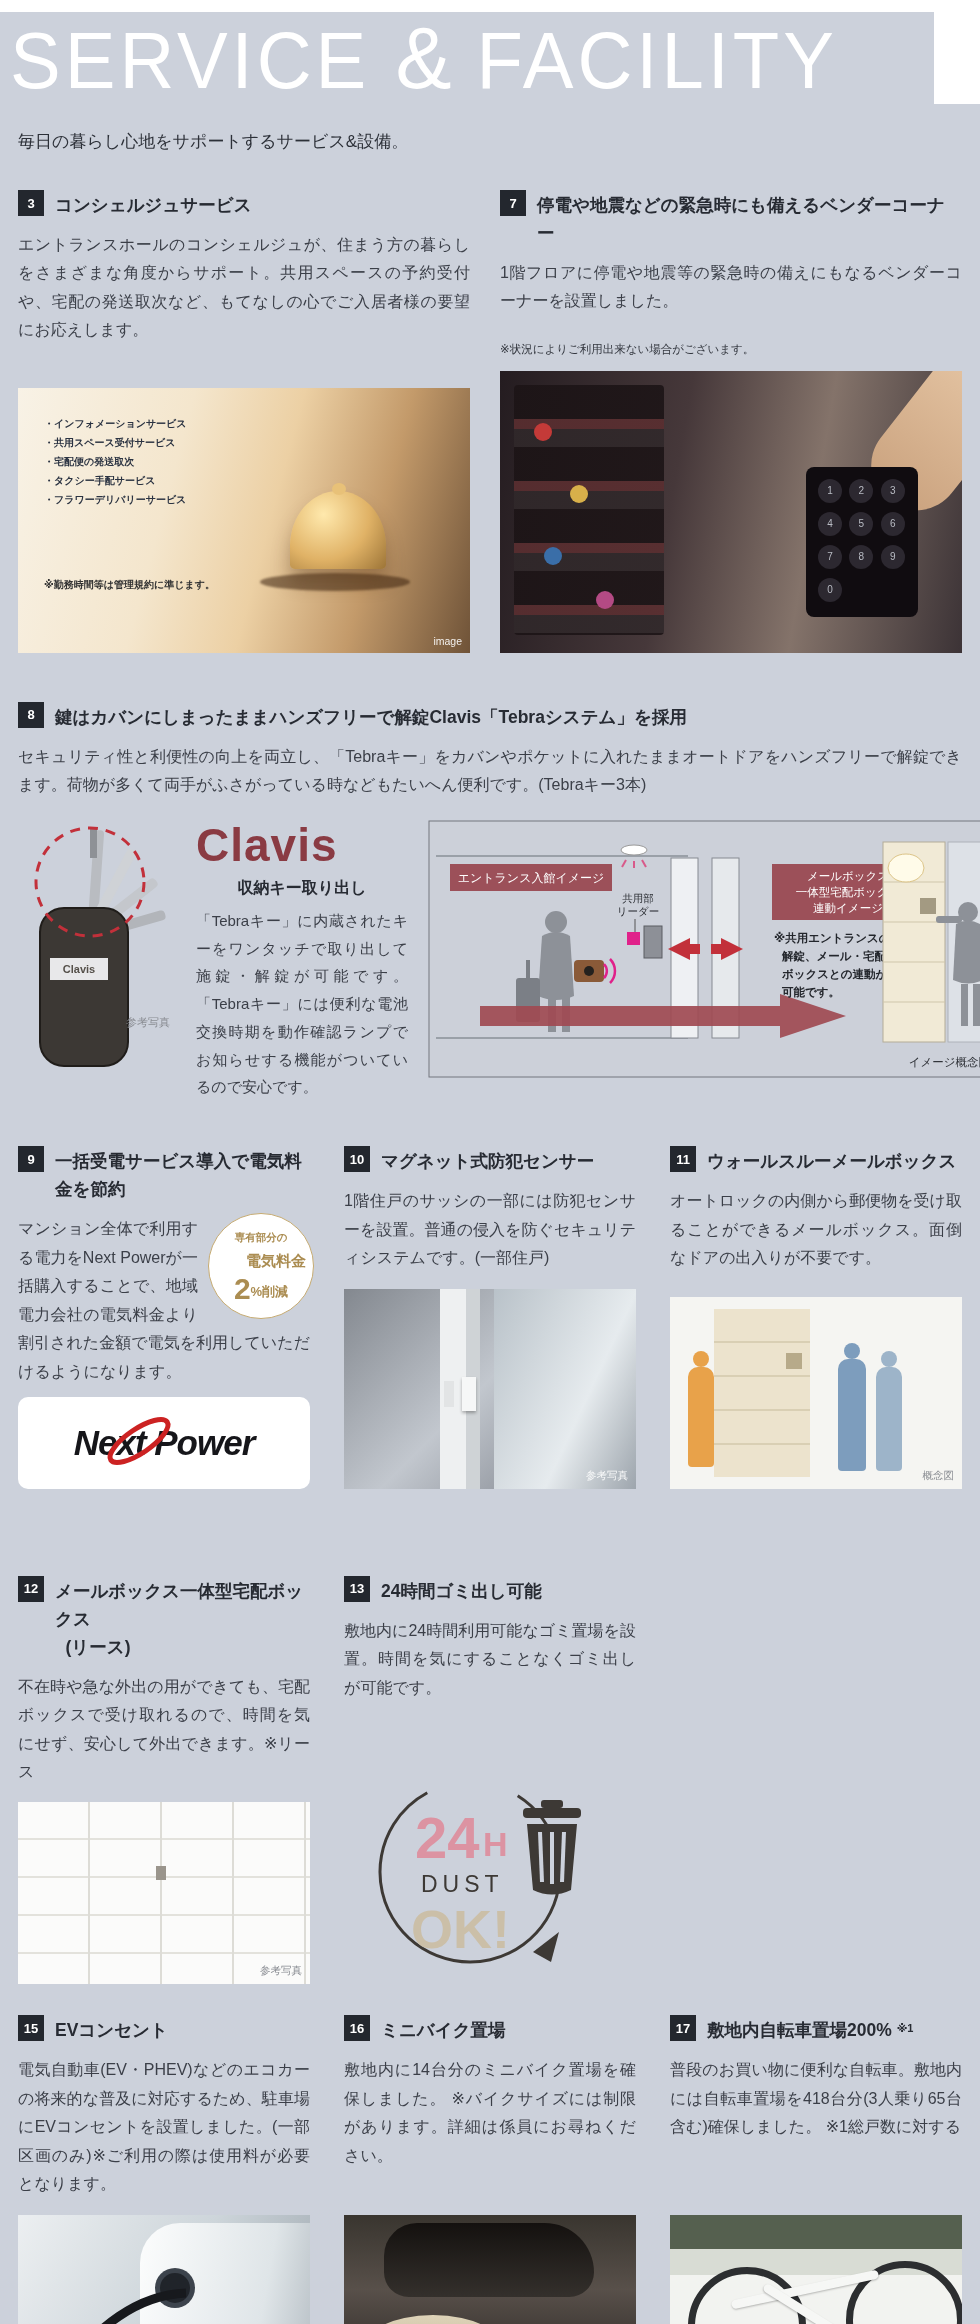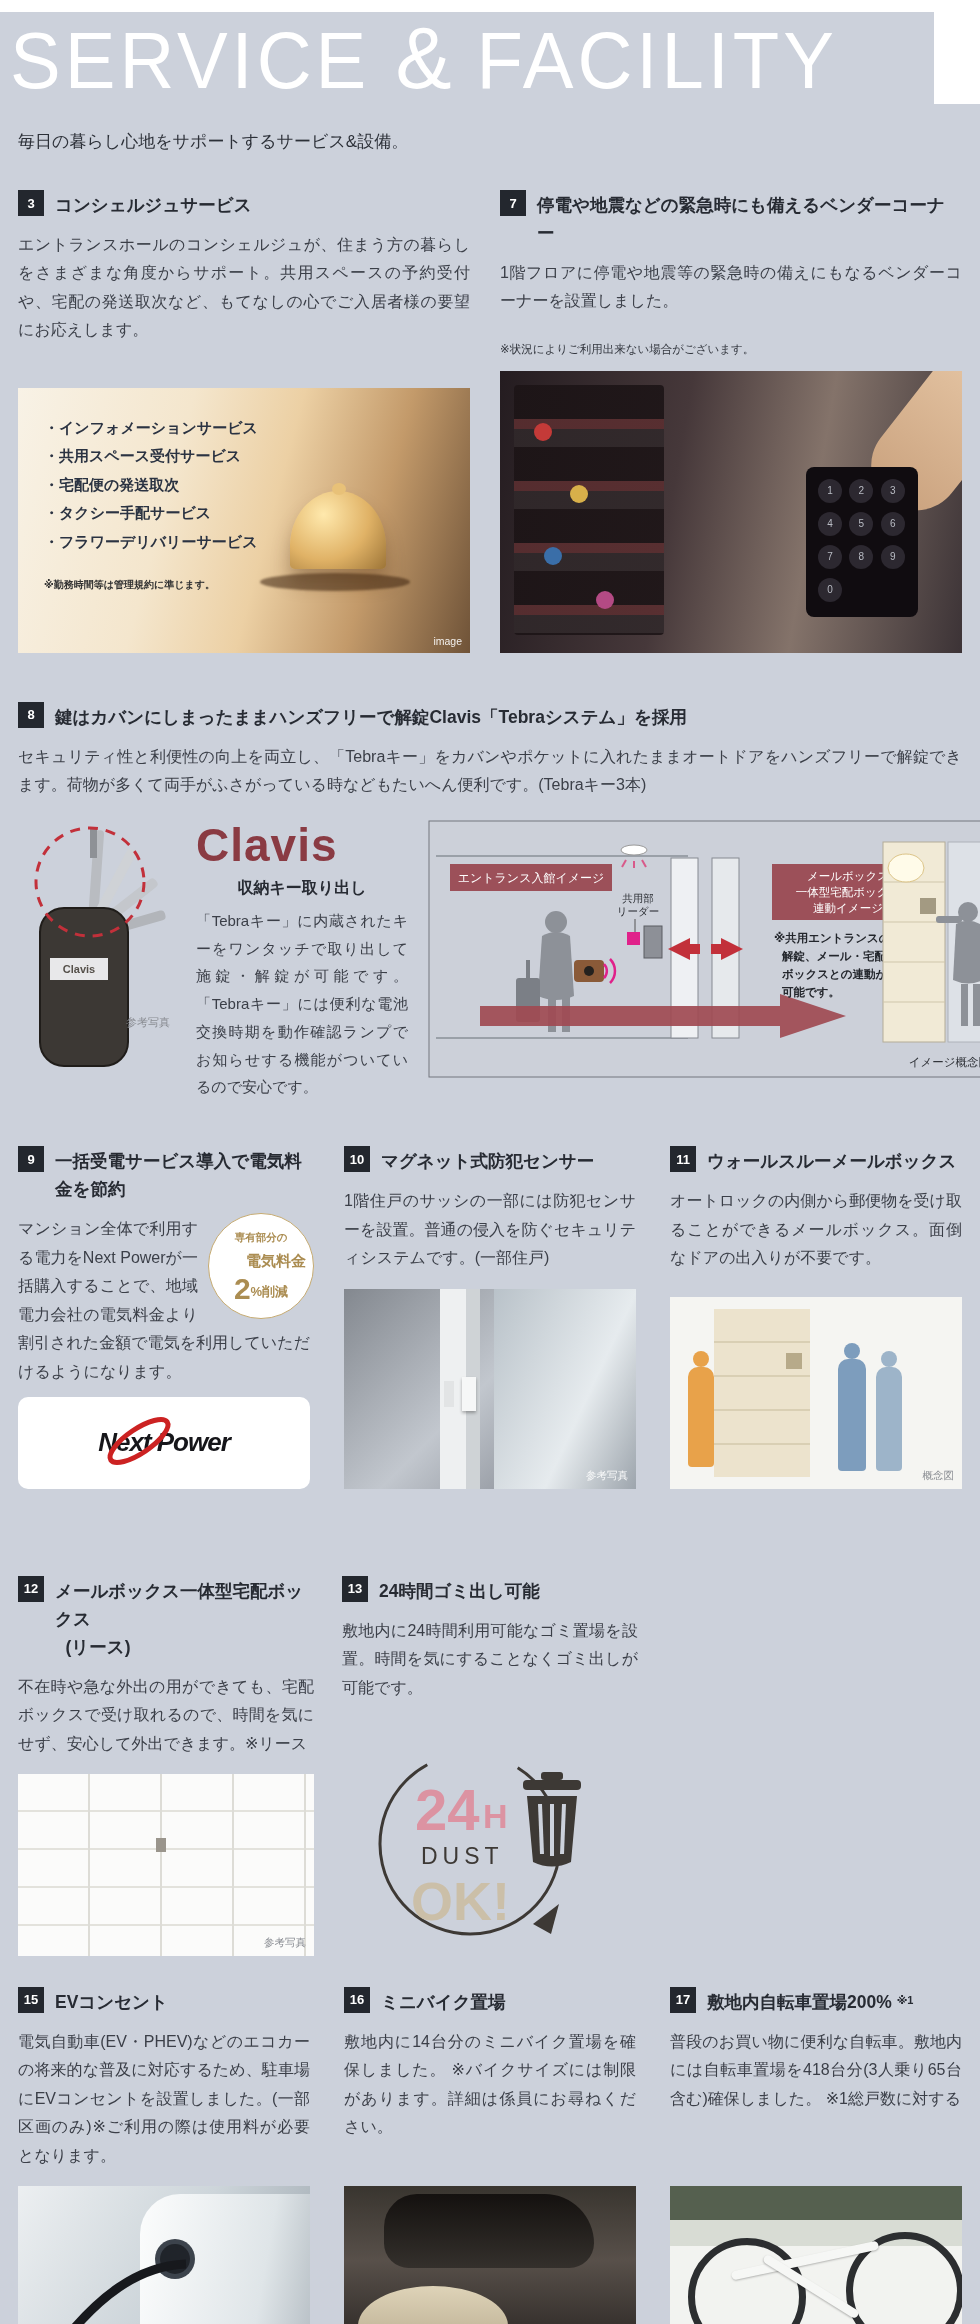--- a/index.html
+++ b/index.html
@@ -37,21 +37,21 @@
   .photo.auto{margin-top:auto;}
   .cap{position:absolute;right:8px;bottom:6px;font-size:10.5px;color:#fff;opacity:.9;}
   .cap.dark{color:#8a8d93;opacity:1;}
 
   
   .ph-bell{height:265px;background:linear-gradient(105deg,#f8f2e6 0%,#f4e6cd 34%,#ecd0a4 55%,#c39a6a 76%,#6f5338 100%);}
   .bell-dome{position:absolute;right:84px;bottom:84px;width:96px;height:78px;border-radius:96px 96px 10px 10px/110px 110px 8px 8px;
     background:radial-gradient(circle at 35% 30%,#ffe9ad,#e0b266 55%,#9c7437);box-shadow:0 14px 18px rgba(80,50,20,.35);}
   .bell-top{position:absolute;right:124px;bottom:158px;width:14px;height:12px;border-radius:50%;background:#e8c178;}
   .bell-base{position:absolute;right:60px;bottom:62px;width:150px;height:18px;border-radius:50%;background:rgba(60,35,15,.55);filter:blur(1px);}
-  .svc-list{position:absolute;left:26px;top:26px;font-size:15px;font-weight:700;color:#2b3342;line-height:1.9;}
+  .svc-list{position:absolute;left:26px;top:26px;font-size:10px;font-weight:700;color:#2b3342;line-height:1.9;}
   .svc-note{position:absolute;left:26px;top:190px;font-size:10px;font-weight:700;color:#333;}
 
   
   .ph-vend{height:282px;background:linear-gradient(100deg,#241c20 0%,#46383a 38%,#84736a 66%,#3c3336 100%);margin-top:auto;}
   .vend-shelf{position:absolute;left:14px;top:14px;width:150px;height:250px;
     background:repeating-linear-gradient(#1c1416 0 34px,#5a2e30 34px 44px,#30282a 44px 62px);border-radius:4px;opacity:.9;}
   .vend-dot{position:absolute;width:18px;height:18px;border-radius:50%;}
   .keypad{position:absolute;right:44px;top:96px;width:112px;height:150px;background:#100c10;border-radius:8px;
     display:grid;grid-template-columns:repeat(3,1fr);gap:6px;padding:12px;box-sizing:border-box;}
   .key{width:24px;height:24px;border-radius:50%;background:#2c2830;color:#b9bcc4;font-size:10px;
@@ -69,21 +69,21 @@
 
   
   .save-circle{float:right;width:104px;height:104px;border-radius:50%;background:#fff;border:1px solid #c6ab72;
     color:#ab8d52;text-align:center;margin:-2px -4px 8px 10px;display:flex;flex-direction:column;justify-content:center;}
   .save-l1{font-size:10.5px;font-weight:700;}
   .save-l2{font-size:15px;font-weight:700;margin-top:1px;margin-left:30px;}
   .save-l3{font-size:13px;font-weight:700;margin-top:0px;}
   .save-l3 .big{font-size:30px;line-height:1;vertical-align:-3px;}
   .np-box{margin-top:auto;background:#fff;border-radius:10px;height:92px;position:relative;
     display:flex;align-items:center;justify-content:center;}
-  .np-text{font-size:26px;font-weight:800;font-style:italic;color:#16161a;letter-spacing:-1px;position:relative;z-index:1;}
+  .np-text{font-size:35px;font-weight:800;font-style:italic;color:#16161a;letter-spacing:-1px;position:relative;z-index:1;}
   .np-swoosh{position:absolute;left:0;top:0;z-index:2;pointer-events:none;}
 
   
   .ph-sash{height:200px;background:linear-gradient(135deg,#83888f,#c2c7ce 48%,#6d727b);}
   .sash-frame{position:absolute;left:96px;top:0;width:26px;height:200px;background:#eef0f1;box-shadow:14px 0 0 #cfd3d6;}
   .sash-glass{position:absolute;left:150px;top:0;width:146px;height:200px;background:linear-gradient(115deg,#b9c2c9,#e6ebee 60%,#9aa2aa);}
   .sensor{position:absolute;left:118px;top:88px;width:14px;height:34px;background:#f6f7f7;box-shadow:0 2px 3px rgba(0,0,0,.3);}
   .sensor2{position:absolute;left:100px;top:92px;width:10px;height:26px;background:#e2e4e5;}
 
   .ph-wall{height:192px;background:#f5f5f2;}
@@ -121,21 +121,21 @@
   .ph-bike{height:162px;background:linear-gradient(#39352f,#58504a 46%,#2b2724);}
   .seat{position:absolute;left:40px;top:8px;width:210px;height:74px;border-radius:40px 60px 30px 30px;
     background:linear-gradient(#14110f,#34302c);}
   .bike-body{position:absolute;left:14px;bottom:-18px;width:150px;height:80px;border-radius:50%;
     background:linear-gradient(#ded3b8,#b0a386);}
 
   .ph-cycle{height:162px;background:linear-gradient(#55604f 0 34px,#d8dcd4 34px 60px,#f2f3f0 60px 100%);}
   .wheel-o{position:absolute;width:104px;height:104px;border-radius:50%;border:7px solid #2c2e30;background:#0000;}
   .frame-line{position:absolute;height:9px;background:#f6f7f5;border-radius:5px;box-shadow:0 1px 2px rgba(0,0,0,.25);}
 
-  .mt44{margin-top:44px;} .mt86{margin-top:86px;gap:28px;} .mt30{margin-top:30px;}
+  .mt44{margin-top:44px;} .mt86{margin-top:86px;} .mt30{margin-top:30px;}
   svg text{font-family:"Liberation Sans","DejaVu Sans",sans-serif;}
 </style>
 </head>
 <body>
 
 <div class="top-strip"></div>
 <div class="corner"></div>
 
 <div class="hero">
   <h1><span>SERVICE</span> <span class="amp">&amp;</span> <span>FACILITY</span></h1>

